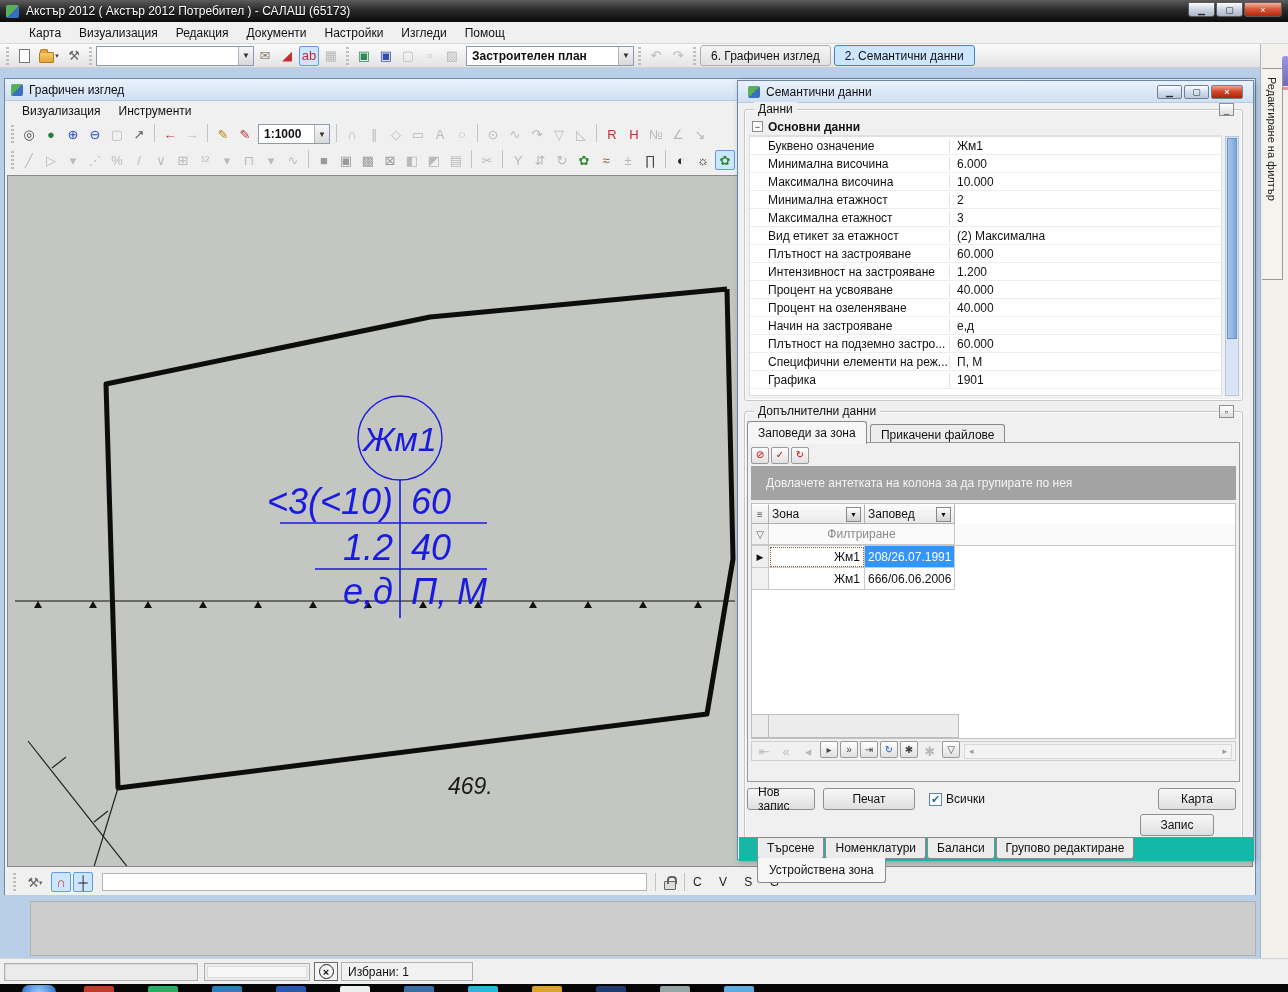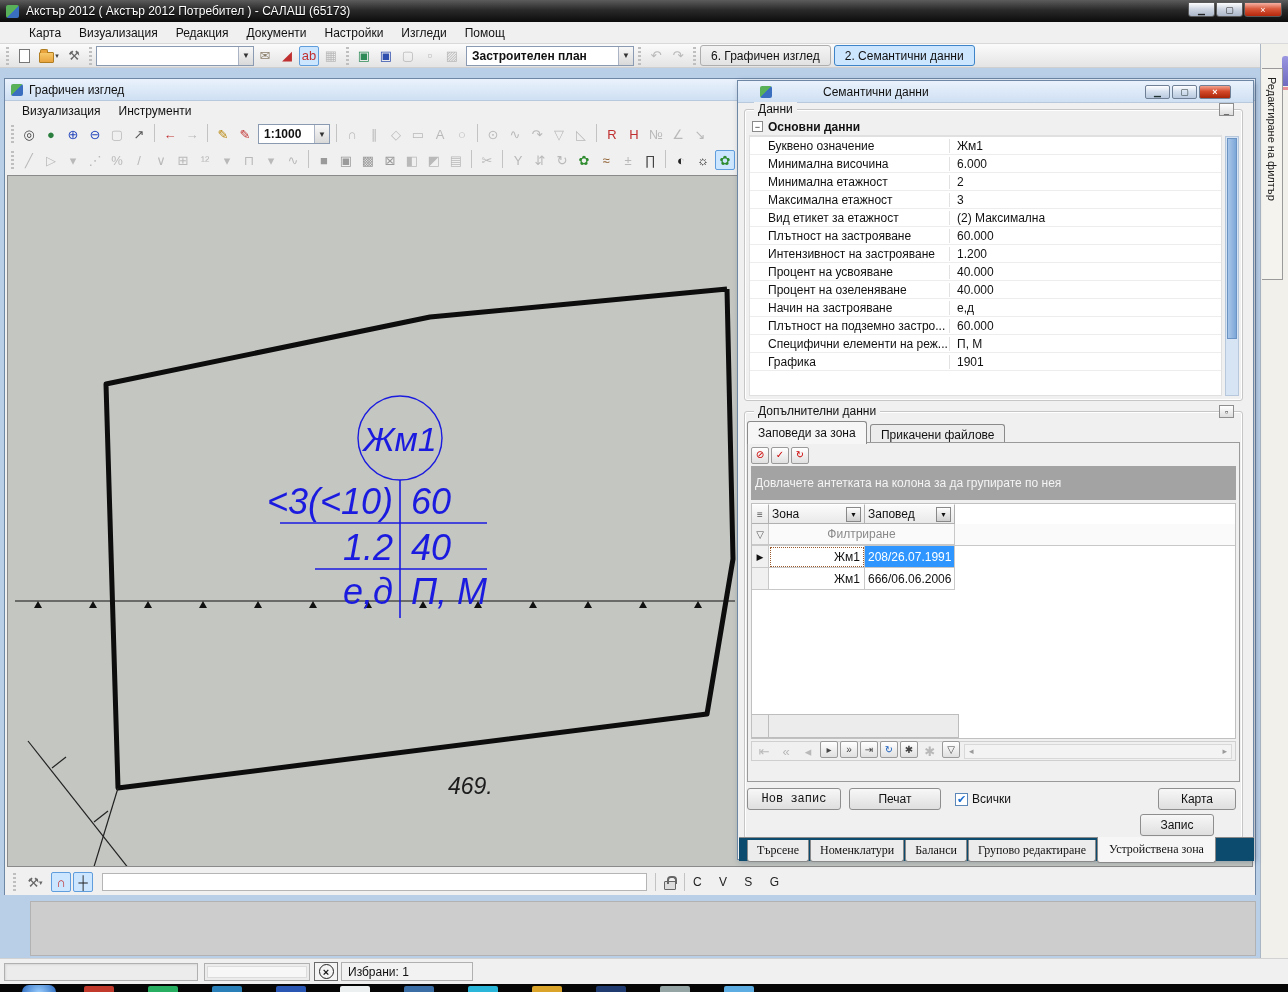--- a/index.html
+++ b/index.html
@@ -277,21 +277,21 @@
     <span class="tbi act" style="color:#222;">┼</span>
     <span style="margin-left:8px;width:545px;height:18px;background:#fff;border:1px solid #b5b5b5;"></span>
     <span class="tbsep" style="margin:0 8px;"></span>
     <span class="lock"></span>
     <span class="tbsep" style="margin:0 8px;"></span>
     <span style="font-size:12px;letter-spacing:7px;color:#222;">C V S G</span>
   </div>
 </div>
 
 <div class="abs" style="left:737px;top:80px;width:517px;height:780px;border:1px solid #6e87a5;background:#f0f0f0;box-shadow:2px 2px 6px rgba(40,60,90,.35);">
-  <div style="height:22px;background:linear-gradient(#eaf2fc,#cfe0f3);display:flex;align-items:center;padding:0 22px;border-bottom:1px solid #b9c9dd;gap:45px;">
+  <div style="height:22px;background:linear-gradient(#eaf2fc,#cfe0f3);display:flex;align-items:center;padding:0 10px;border-bottom:1px solid #b9c9dd;">
     <span style="width:12px;height:12px;border-radius:2px;background:linear-gradient(135deg,#58b058 0 50%,#3a6fbf 50%);margin-right:6px;"></span>
     <span style="font-size:12px;">Семантични данни</span>
     <span style="margin-left:auto;display:flex;">
       <span class="cw-btn">▁</span>
       <span class="cw-btn">▢</span>
       <span class="cw-btn close">×</span>
     </span>
   </div>
 
   <div class="groupbox" style="left:6px;top:28px;width:499px;height:292px;background:#f0f0f0;">
@@ -304,20 +304,24 @@
     <div style="position:absolute;left:4px;top:26px;right:20px;bottom:4px;background:#fff;border:1px solid #e0e0e0;overflow:hidden;">
         <div class="pgrow">
           <div class="pglabel">Буквено означение</div>
           <div class="pgvalue">Жм1</div>
         </div>
         <div class="pgrow">
           <div class="pglabel">Минимална височина</div>
           <div class="pgvalue">6.000</div>
         </div>
         <div class="pgrow">
+          <div class="pglabel">Максимална височина</div>
+          <div class="pgvalue">10.000</div>
+        </div>
+        <div class="pgrow">
           <div class="pglabel">Минимална етажност</div>
           <div class="pgvalue">2</div>
         </div>
         <div class="pgrow">
           <div class="pglabel">Максимална етажност</div>
           <div class="pgvalue">3</div>
         </div>
         <div class="pgrow">
           <div class="pglabel">Вид етикет за етажност</div>
           <div class="pgvalue">(2) Максимална</div>
@@ -368,21 +372,21 @@
       <span class="tab active">Заповеди за зона</span>
       <span class="tab" style="top:3px;">Прикачени файлове</span>
     </div>
 
     <div style="position:absolute;left:2px;top:30px;width:493px;height:340px;border:1px solid #9a9a9a;background:#f0f0f0;">
       <div class="toolbar-row" style="height:22px;padding:2px 0 0 2px;">
           <span class="tbi rb" style="color: rgb(204, 0, 0);">⊘</span>
           <span class="tbi rb" style="color: rgb(204, 0, 0);">✓</span>
           <span class="tbi rb" style="color: rgb(204, 0, 0);">↻</span>
         </div>
-      <div style="margin:1px 3px 0 3px;height:34px;background:#a3a3a3;color:#f4f4f4;display:flex;align-items:center;padding-left:4px;font-size:12px;">
+      <div style="margin:1px 3px 0 3px;height:34px;background:#a3a3a3;color:#f4f4f4;display:flex;align-items:center;padding-left:15px;font-size:12px;">
         <span>Довлачете антетката на колона за да групирате по нея</span>
       </div>
 
       <div style="position:absolute;left:3px;top:60px;right:3px;bottom:42px;background:#fff;border:1px solid #c0c0c0;">
         <div style="display:flex;">
           <span class="dg-hcell" style="width:17px;justify-content:center;">
               <span style="font-size:10px;color:#555;">≡</span>
             </span>
           <span class="dg-hcell" style="width:96px;">
             <span>Зона</span>
@@ -433,31 +437,31 @@
             <span class="tbi rb">▽</span>
           </span>
         <span style="flex:1;height:15px;margin:0 3px;background:#f3f3f3;border:1px solid #d8d8d8;display:flex;align-items:center;justify-content:space-between;padding:0 4px;color:#9a9a9a;font-size:9px;">
           <span>◂</span>
           <span>▸</span>
         </span>
       </div>
     </div>
 
     <div style="position:absolute;left:2px;top:374px;width:493px;height:26px;display:flex;align-items:center;">
-      <span class="btn" style="width:94px;font-family:Liberation Mono, monospace;">Нов запис</span>
+      <span class="btn" style="width:68px;">Нов запис</span>
       <span class="btn" style="width:92px;margin-left:8px;">Печат</span>
       <span class="cb" style="margin-left:14px;"></span>
       <span style="margin-left:4px;">Всички</span>
       <span class="btn" style="width:78px;margin-left:auto;margin-right:4px;">Карта</span>
     </div>
 
     <span class="btn" style="position:absolute;right:28px;top:402px;width:74px;">Запис</span>
   </div>
 
-  <div class="abs" style="left:1px;top:756px;width:515px;height:24px;border-top:1px solid #8a8a8a;padding-left:8px;background:#0c4a6e;font-family:Liberation Serif, serif;"><span class="btab">Търсене</span><span class="btab">Номенклатури</span><span class="btab">Баланси</span><span class="btab">Групово редактиране</span><span class="btab active">Устройствена зона</span></div>
+  <div class="abs" style="left:1px;top:756px;width:515px;height:24px;border-top:1px solid #8a8a8a;padding-left:18px;background:#14b8a6;"><span class="btab">Търсене</span><span class="btab">Номенклатури</span><span class="btab">Баланси</span><span class="btab">Групово редактиране</span><span class="btab active">Устройствена зона</span></div>
 </div>
 
 <div class="abs" style="left:30px;top:901px;width:1226px;height:55px;background:#cdcdcd;border:1px solid #b2b2b2;"></div>
 
 <div class="abs" style="left:0;top:958px;width:1288px;height:26px;background:#f0f0f0;border-top:1px solid #d2d2d2;display:flex;align-items:center;">
   <span style="margin-left:4px;width:194px;height:18px;border:1px solid #b0b0b0;box-shadow:inset 1px 1px 2px #d8d8d8;background:#ececec;"></span>
   <span style="margin-left:6px;width:106px;height:18px;border:1px solid #b0b0b0;background:#ececec;display:flex;align-items:center;padding:0 2px;">
     <span style="width:100%;height:12px;background:#f7f7f7;border:1px solid #dcdcdc;display:block;"></span>
   </span>
   <span style="margin-left:4px;width:24px;height:19px;border:1px solid #6a6a6a;background:#f4f4f4;display:flex;align-items:center;justify-content:center;font-weight:bold;">

